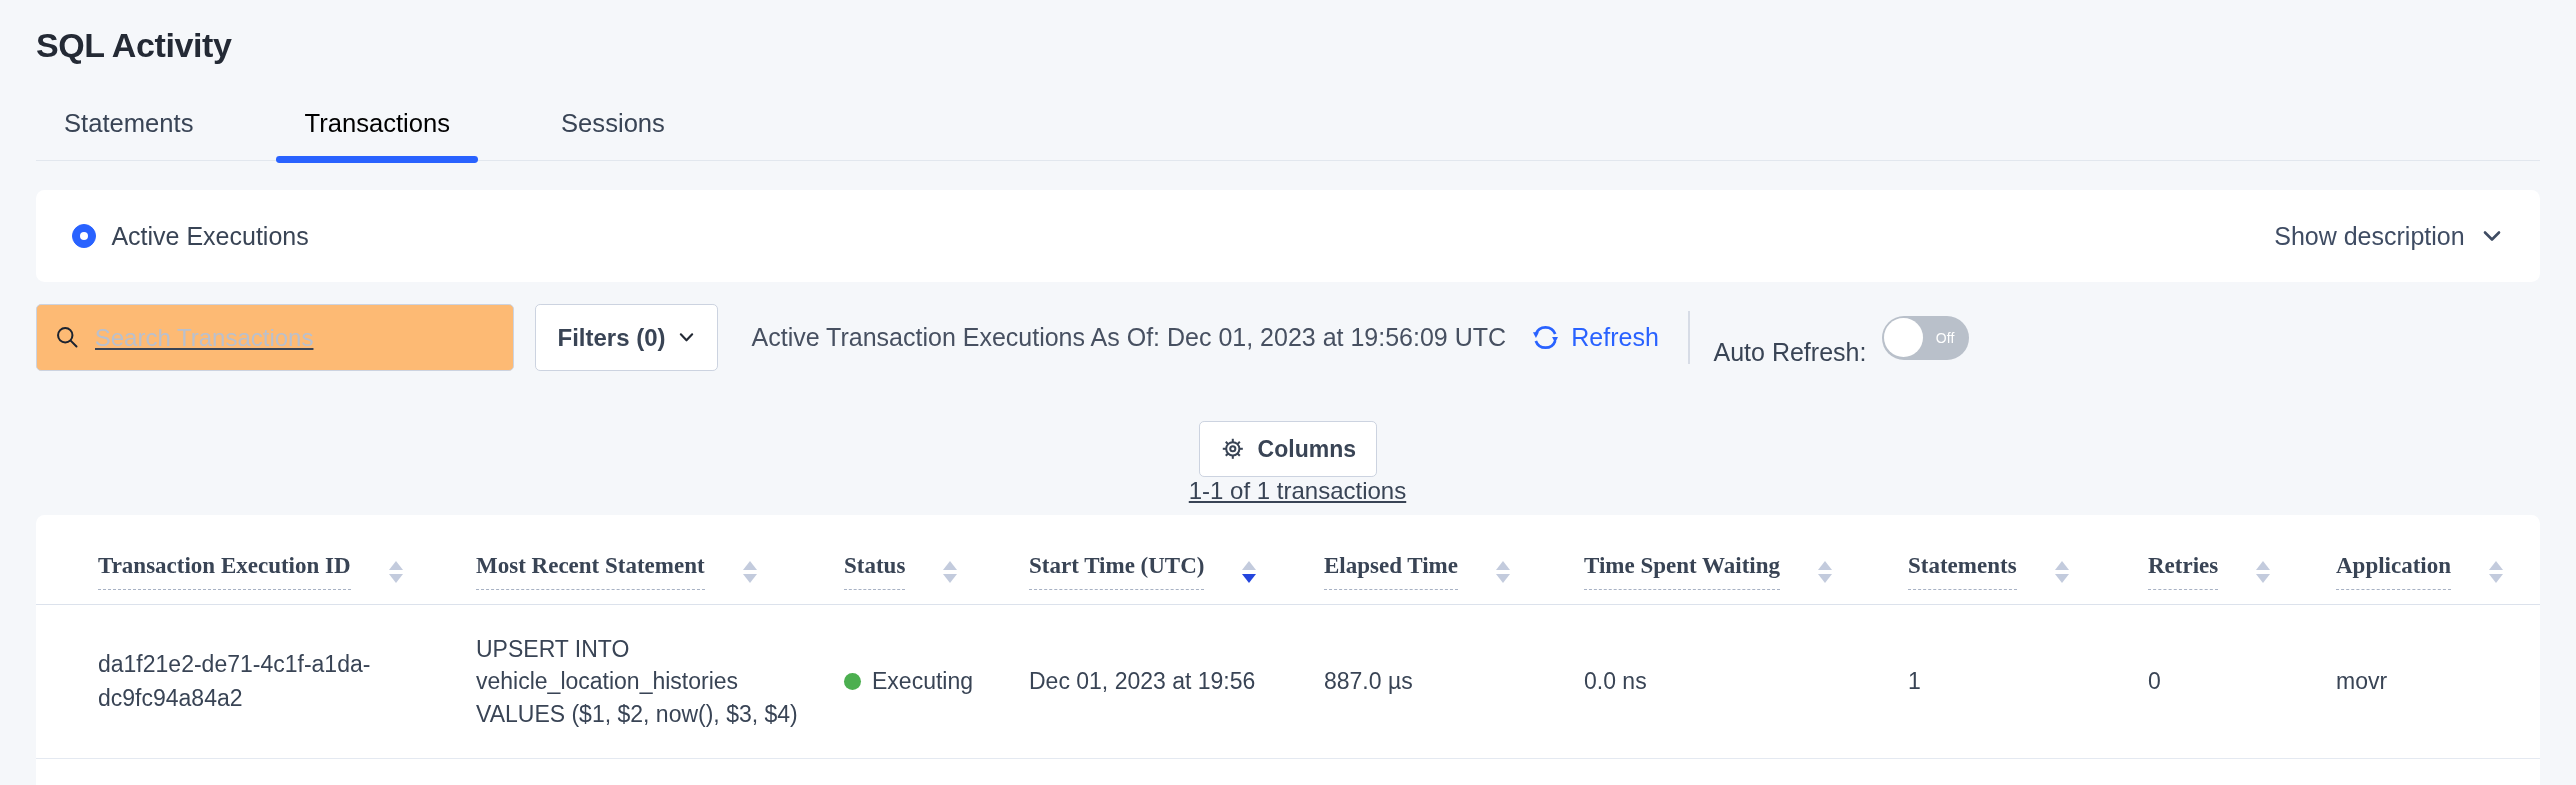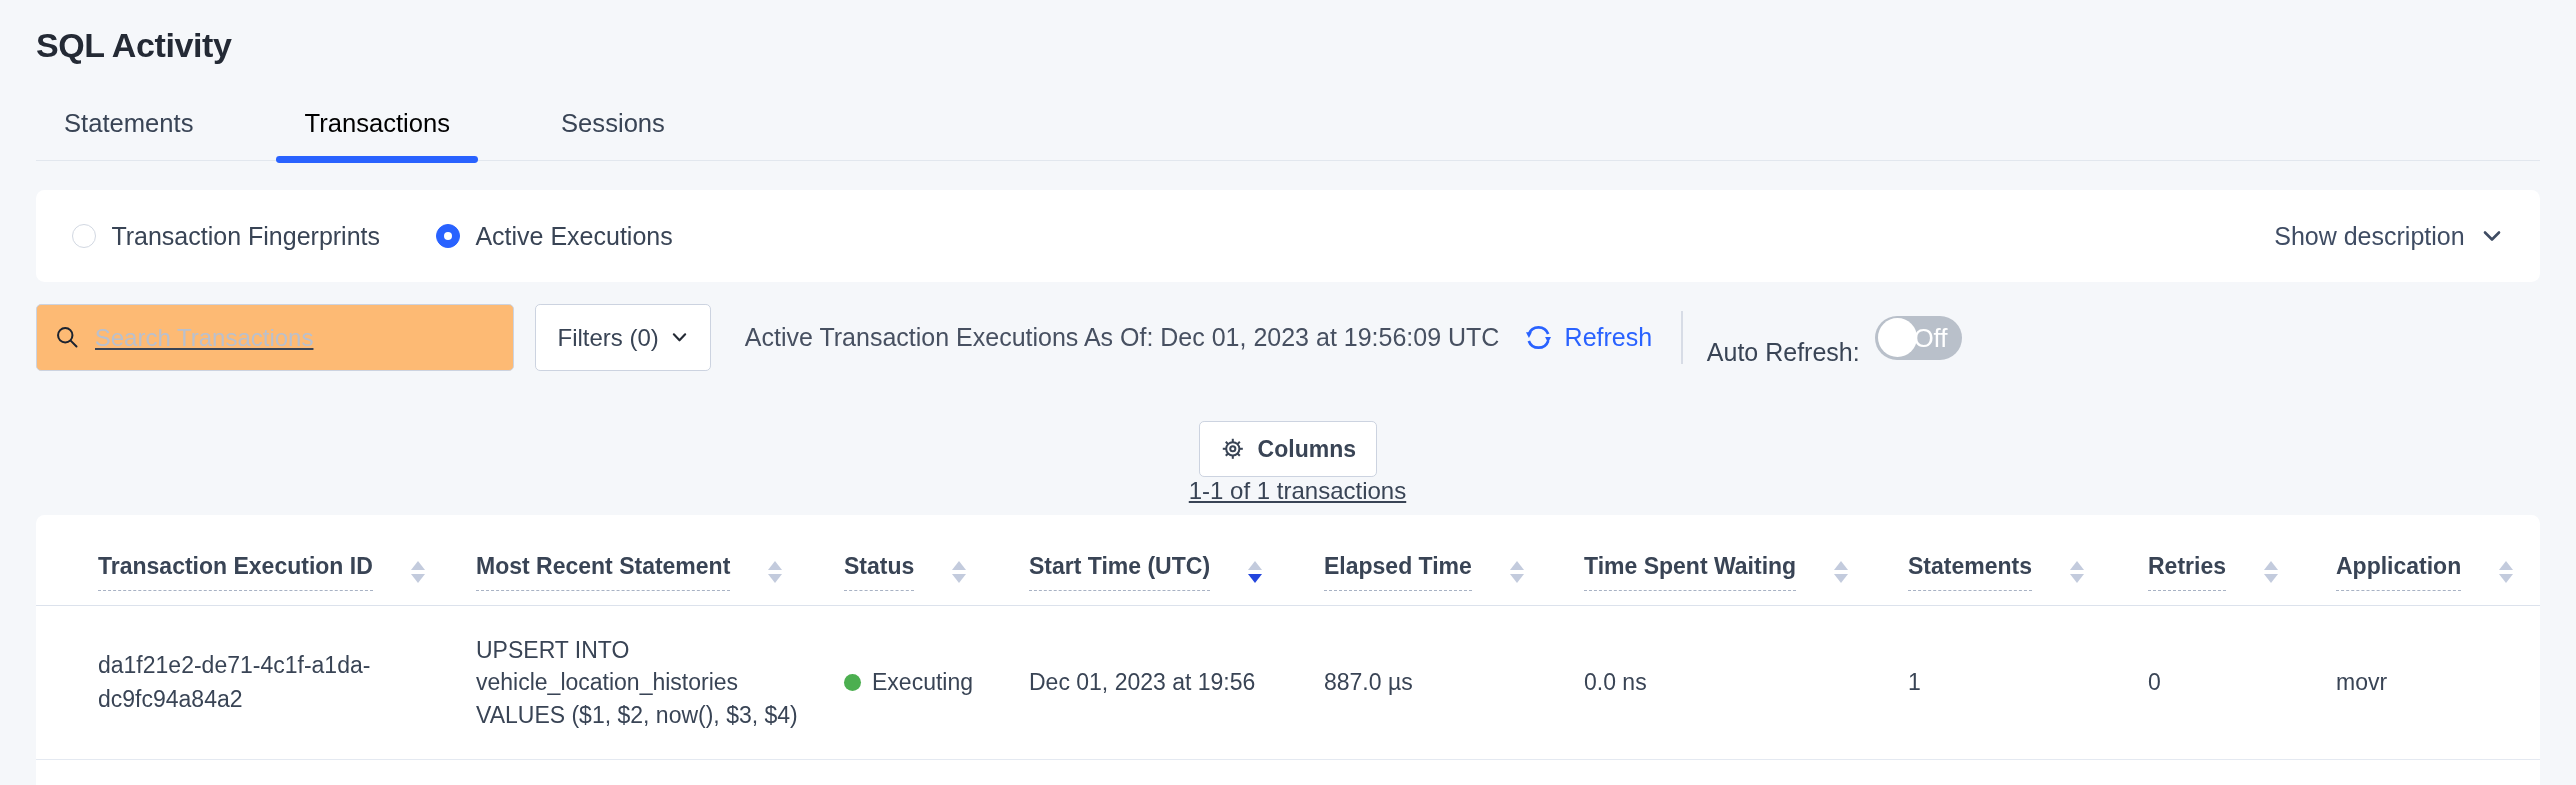--- a/index.html
+++ b/index.html
@@ -81,38 +81,38 @@
   }
   .search-box input {
     border: none; outline: none; flex: 1; font-size: 24px;
     font-family: "Liberation Sans", sans-serif; color: #394455; background: transparent;
   }
   .search-box input::placeholder { color: #b9c0ce; }
   .filters-btn {
     margin-left: 20.5px; height: 67px; padding: 0 22px;
     background: #fff; border: 1.7px solid #ccd3e0; border-radius: 5.1px;
     display: flex; align-items: center; gap: 12px;
-    font-size: 24px; font-weight: 400; color: #394455; cursor: pointer; justify-content: space-between;
+    font-size: 24px; font-weight: 700; color: #394455; cursor: pointer; justify-content: space-between;
   }
   .asof { margin-left: 34px; font-size: 25px; color: #475061; white-space: nowrap; }
   .refresh { margin-left: 24px; display: flex; align-items: center; gap: 10.2px; cursor: pointer; }
   .refresh-label { color: #2962ff; font-size: 25px; }
   .v-divider { margin-left: 29px; width: 1.7px; height: 53px; background: #d7dce6; }
   .auto-refresh-label { margin-left: 24px; font-size: 25px; margin-top: 30px; }
   .toggle {
     margin-left: 15.4px; position: relative; width: 87px; height: 44px;
     border-radius: 22px; background: #b9c0ca; cursor: pointer; flex: none;
   }
   .toggle .knob {
     position: absolute; left: 2.6px; top: 2.6px; width: 39px; height: 39px;
     border-radius: 50%; background: #fff;
   }
   .toggle .state {
     position: absolute; right: 14.5px; top: 50%; transform: translateY(-50%);
-    color: #fff; font-size: 26px; text-align: center;
+    color: #fff; font-size: 14px; text-align: center;
   }
 
   
   .columns-row { margin-top: 50px; display: flex; align-items: center; flex-direction: column; }
   .columns-btn {
     height: 56px; padding: 0 20.5px; background: #fff;
     border: 1.7px solid #ccd3e0; border-radius: 5.1px;
     display: flex; align-items: center; gap: 12px;
     font-size: 23px; font-weight: 700; color: #394455; cursor: pointer;
   }
@@ -121,21 +121,21 @@
   
   .table-card {
     margin-top: 10.2px; background: #fff; border-radius: 8.5px 8.5px 0 0;
     height: 294px; overflow: hidden;
   }
   .grid {
     display: grid;
     grid-template-columns: 378px 368px 185px 295px 260px 324px 240px 188px 265px;
   }
   .thead { padding-top: 38px; border-bottom: 1.7px solid #dce2ec; }
-  .th { padding-left: 62px; padding-bottom: 13.7px; display: flex; align-items: center; white-space: nowrap; }
+  .th { padding-left: 62px; padding-bottom: 13.7px; display: flex; align-items: center; white-space: nowrap; font-family: Liberation Serif, serif; }
   .th-label {
     font-weight: 700; font-size: 23px; color: #394455;
     border-bottom: 1.7px dashed #a8b2c4; padding-bottom: 10.2px; cursor: pointer;
   }
   .sort { display: inline-flex; flex-direction: column; gap: 4.3px; margin-left: 38px; cursor: pointer; }
   .sort .up {
     width: 0; height: 0;
     border-left: 7.7px solid transparent; border-right: 7.7px solid transparent;
     border-bottom: 9.4px solid #c3cbdd;
   }
@@ -161,24 +161,20 @@
 
   <h1 class="page-title">SQL Activity</h1>
 
   <div class="tabs">
     <div class="tab"><span>Statements</span></div>
     <div class="tab active"><span>Transactions</span></div>
     <div class="tab"><span>Sessions</span></div>
   </div>
 
   <div class="controls-card">
-    <div class="radio-option">
-      <span class="radio"></span>
-      <span class="radio-label">Transaction Fingerprints</span>
-    </div>
     <div class="radio-option">
       <span class="radio selected"></span>
       <span class="radio-label">Active Executions</span>
     </div>
     <div class="show-desc">
       <span>Show description</span>
       <svg width="24" height="24" viewBox="0 0 24 24">
         <path d="M5 8.5 L12 15.5 L19 8.5" fill="none" stroke="#3f4c63" stroke-width="2.6" stroke-linecap="round" stroke-linejoin="round"></path>
       </svg>
     </div>

